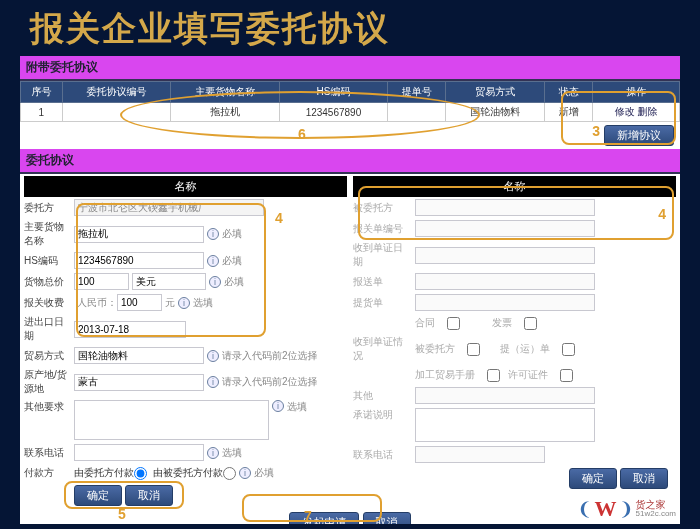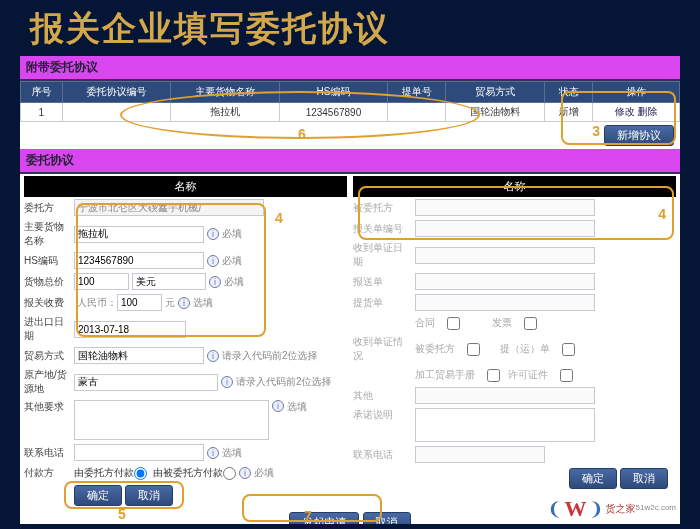--- a/index.html
+++ b/index.html
@@ -121,21 +121,21 @@
 
       <div class="form-row">
           <span class="lbl">贸易方式</span>
         <input type="text" style="width: 130px;" value="国轮油物料">
         <span class="info-icon">i</span>
         <span class="hint">请录入代码前2位选择</span>
         </div>
 
       <div class="form-row">
           <span class="lbl">原产地/货源地</span>
-        <input type="text" style="width: 144px;" value="蒙古">
+        <input type="text" style="width: 130px;" value="蒙古">
         <span class="info-icon">i</span>
         <span class="hint">请录入代码前2位选择</span>
         </div>
 
       <div class="form-row" style="align-items:flex-start">
           <span class="lbl">其他要求</span>
         <textarea style=""></textarea>
         <span class="info-icon">i</span>
         <span class="hint">选填</span>
         </div>
@@ -248,18 +248,18 @@
   <span class="annot-num" style="right:14px;top:150px">4</span>
   <div class="annot" style="left:44px;top:425px;width:120px;height:28px"></div>
   <span class="annot-num" style="left:98px;top:450px">5</span>
   <div class="annot" style="left:222px;top:438px;width:140px;height:28px"></div>
   <span class="annot-num" style="left:284px;top:452px">7</span>
 
   <div class="logo">
     <span class="wreath">❨</span>
     <span class="w">W</span>
     <span class="wreath">❩</span>
-    <span style="display:flex;flex-direction:row;line-height:1">
+    <span style="display:flex;flex-direction:column;line-height:1">
       <span>货之家</span>
       <span style="font-size:8px;color:#888">51w2c.com</span>
     </span>
   </div>
 </div>
 
 </body></html>

